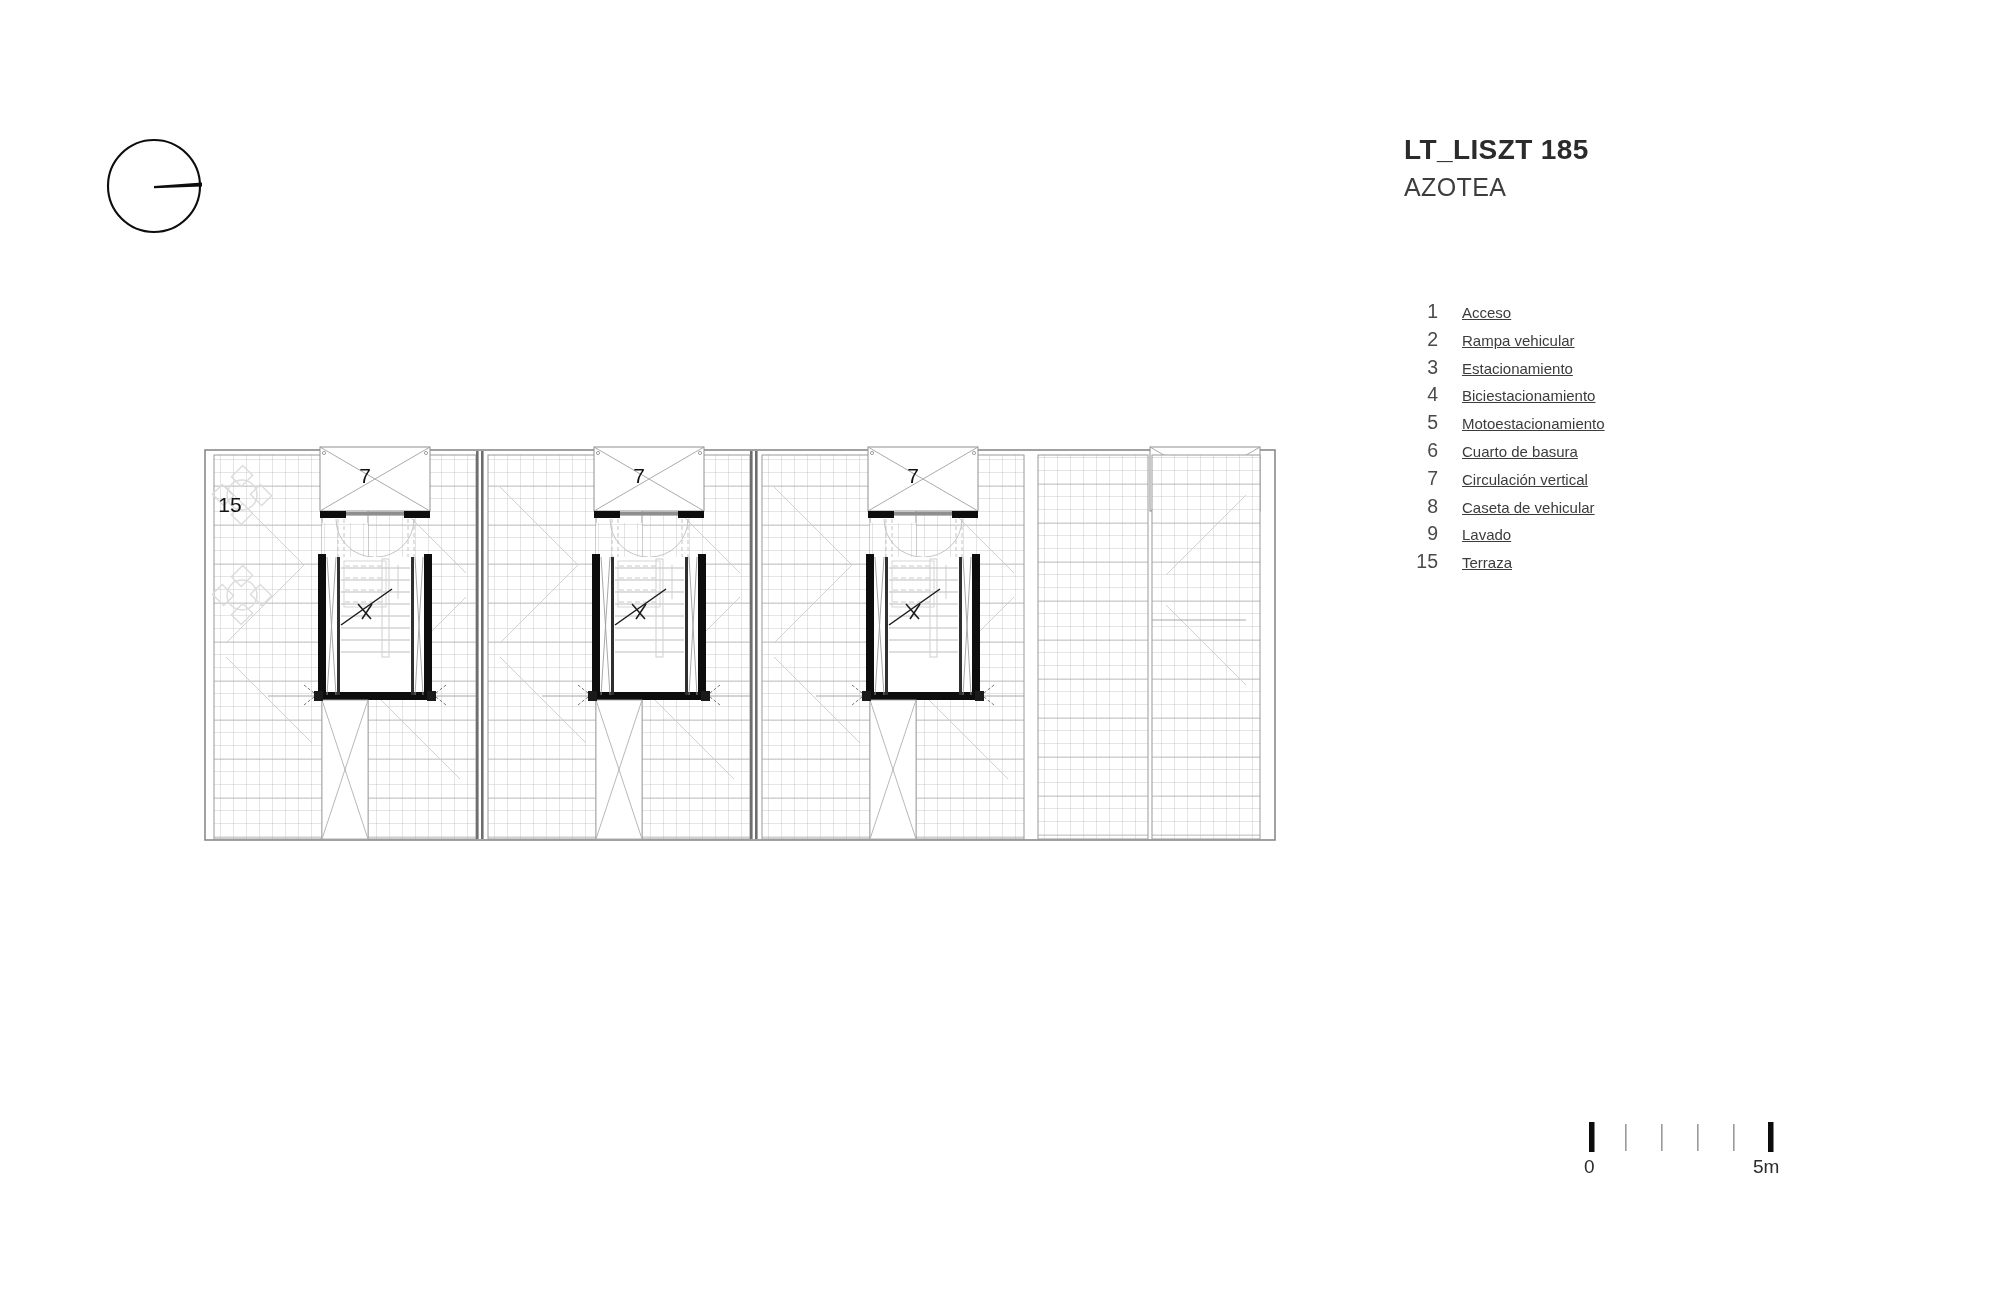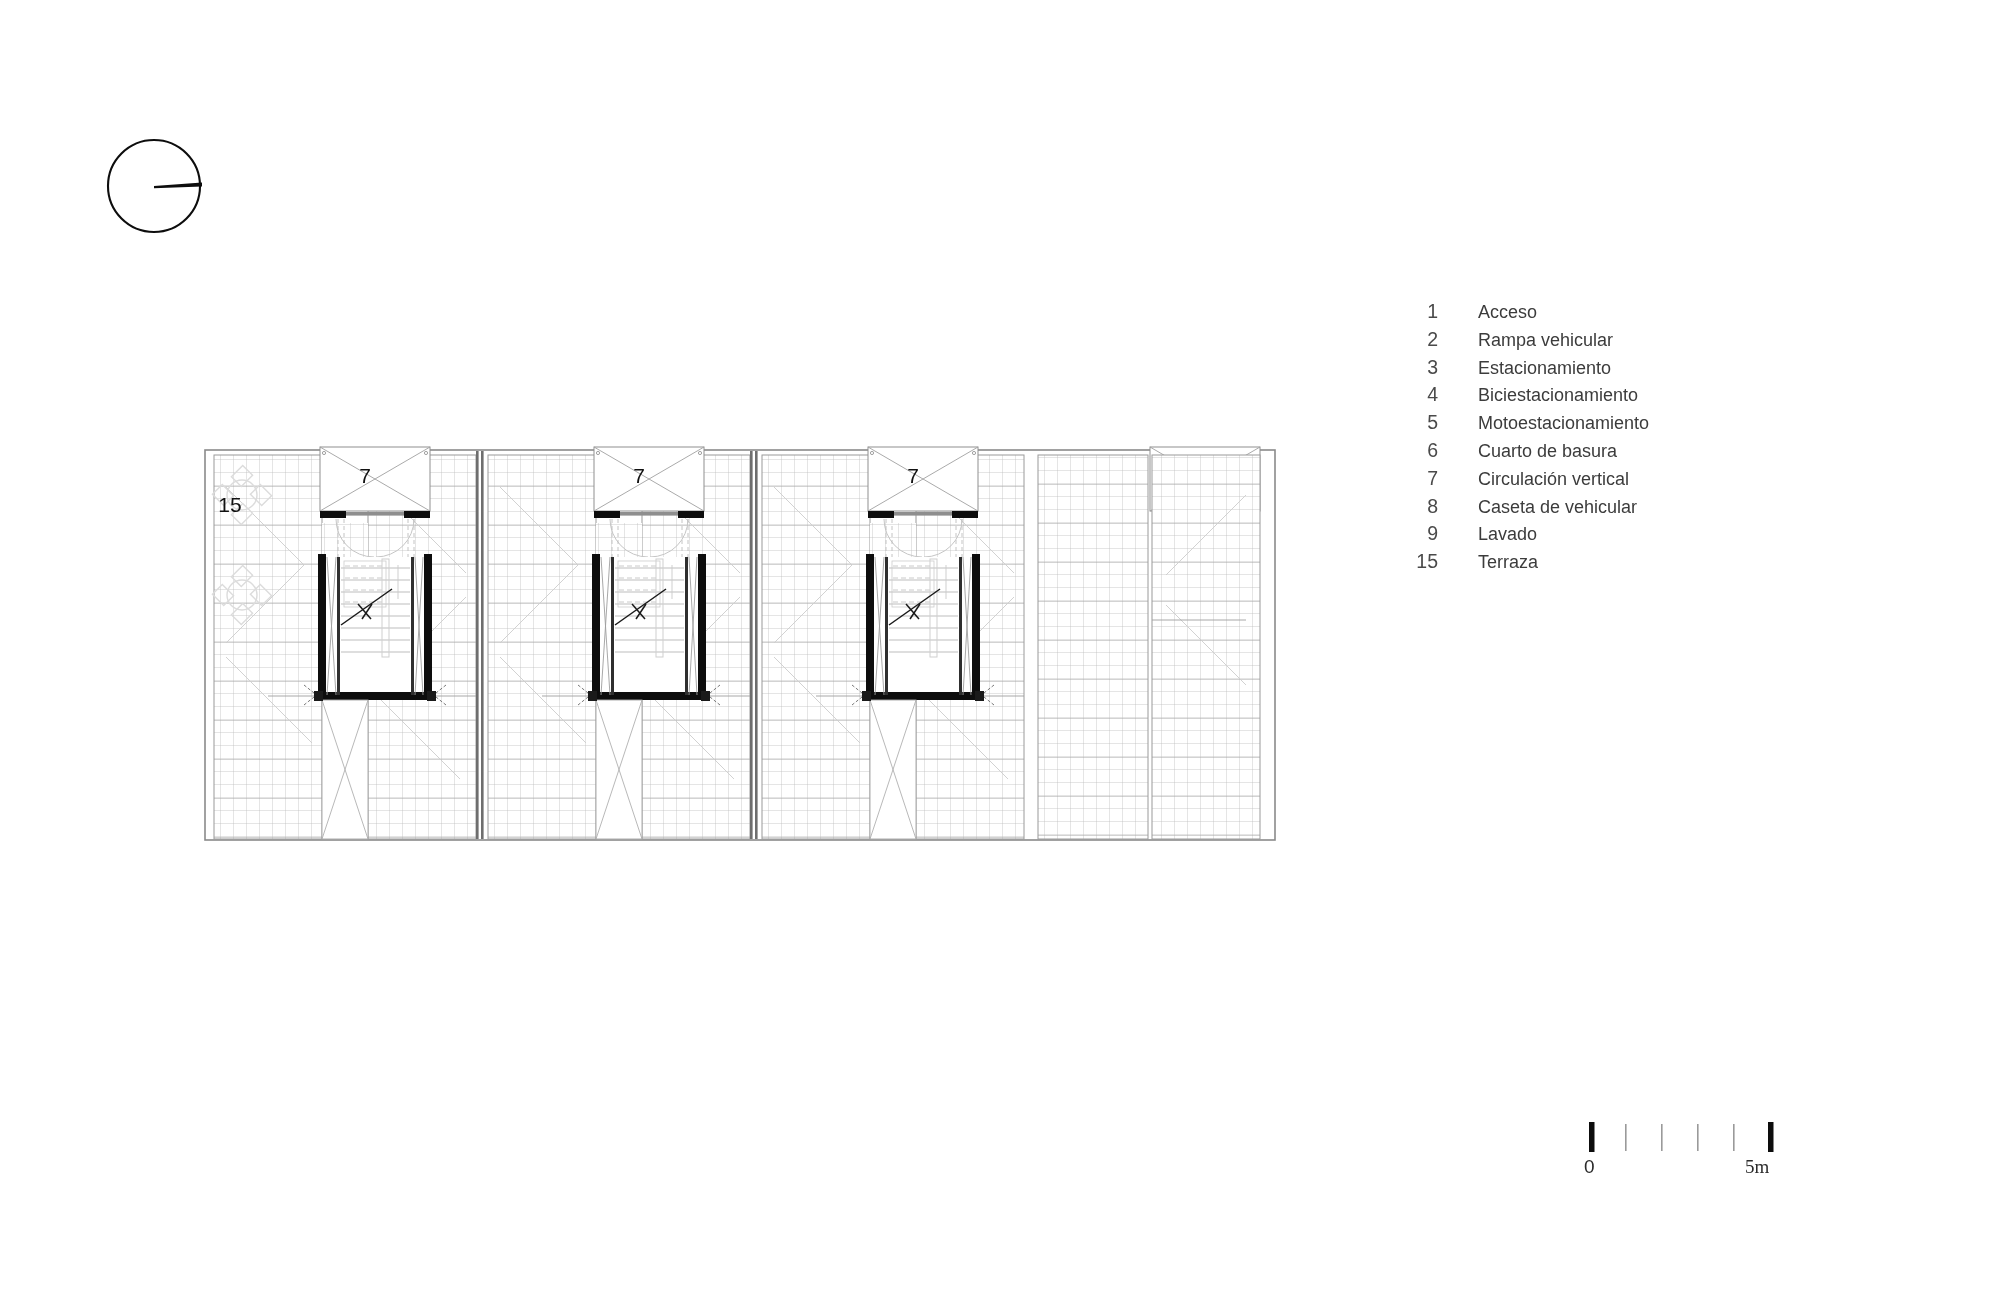--- a/index.html
+++ b/index.html
@@ -69,41 +69,42 @@
     height: 27.8px;
   }
   .legend-num {
     width: 34px;
     text-align: right;
     font-size: 19.5px;
     color: #4a4a4a;
     flex: 0 0 34px;
   }
   .legend-label {
-    margin-left: 40px;
-    font-size: 18px;
+    margin-left: 24px;
+    font-size: 15px;
     color: #3c3c3c;
     white-space: nowrap;
+    text-decoration: underline;
   }
 
   
   #scale-bar {
     position: absolute;
     left: 1580px;
     top: 1120px;
     width: 260px;
     height: 80px;
   }
   #scale-bar .sb-label {
     position: absolute;
     font-size: 19px;
     color: #2b2b2b;
   }
   #sb-zero { left: 4px; top: 36px; }
-  #sb-five { left: 165px; top: 36px; font-family: Liberation Serif, serif; }
+  #sb-five { left: 173px; top: 36px; }
 
   
   #plan-wrap {
     position: absolute;
     left: 200px;
     top: 445px;
     width: 1080px;
     height: 400px;
   }
   #plan-svg { display: block; }
@@ -113,20 +114,24 @@
 
 <div id="sheet">
 
   <div id="north-arrow">
     <svg width="100" height="100" viewBox="0 0 100 100">
       <circle cx="50" cy="50" r="46" fill="none" stroke="#0d0d0d" stroke-width="2.1"></circle>
       <polygon points="50,50 98,46.5 98,50.5 50,52.2" fill="#0d0d0d"></polygon>
     </svg>
   </div>
 
+  <div id="title-block">
+    <div id="project-title">LT_LISZT 185</div>
+    <div id="plan-subtitle">AZOTEA</div>
+  </div>
 
   <div id="legend">
     <div class="legend-row">
       <span class="legend-num">1</span>
       <span class="legend-label">Acceso</span>
     </div>
     <div class="legend-row">
       <span class="legend-num">2</span>
       <span class="legend-label">Rampa vehicular</span>
     </div>

